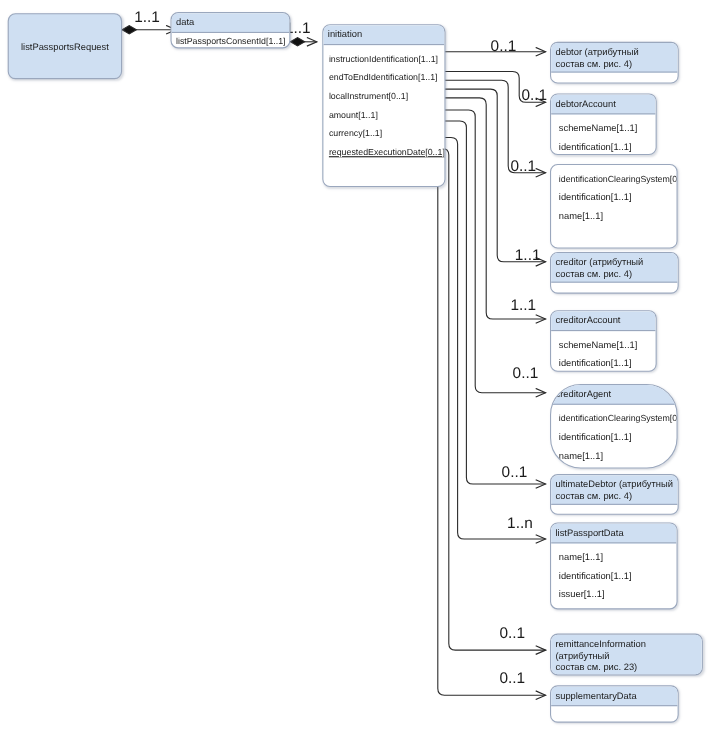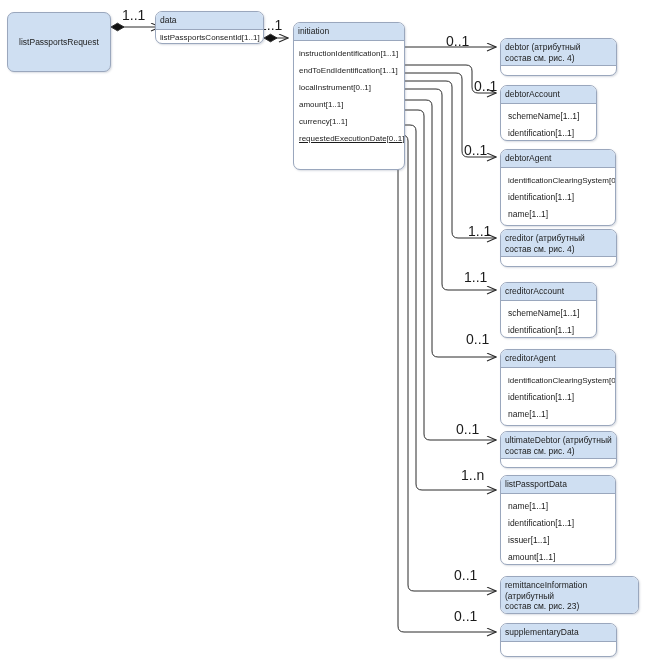--- a/index.html
+++ b/index.html
@@ -146,21 +146,20 @@
 
   <div class="node" style="left:500px;top:85px;width:97px;height:56px;">
     <div class="hdr">debtorAccount</div>
     <div class="body">
       <div class="attr">schemeName[1..1]</div>
       <div class="attr">identification[1..1]</div>
     </div>
   </div>
 
   <div class="node" style="left:500px;top:149px;width:116px;height:77px;">
-    <div class="hdr">debtorAgent</div>
     <div class="body">
       <div class="attr" style="font-size:8px;">identificationClearingSystem[0..1]</div>
       <div class="attr">identification[1..1]</div>
       <div class="attr">name[1..1]</div>
     </div>
   </div>
 
   <div class="node" style="left:500px;top:229px;width:117px;height:38px;">
     <div class="hdr tall">creditor (атрибутный
 состав см. рис. 4)</div>
@@ -168,36 +167,36 @@
   </div>
 
   <div class="node" style="left:500px;top:282px;width:97px;height:56px;">
     <div class="hdr">creditorAccount</div>
     <div class="body">
       <div class="attr">schemeName[1..1]</div>
       <div class="attr">identification[1..1]</div>
     </div>
   </div>
 
-  <div class="node" style="left:500px;top:349px;width:116px;height:77px;">
+  <div class="node" style="left:500px;top:349px;width:116px;height:77px;border-radius:28px;">
     <div class="hdr">creditorAgent</div>
     <div class="body">
       <div class="attr" style="font-size:8px;">identificationClearingSystem[0..1]</div>
       <div class="attr">identification[1..1]</div>
       <div class="attr">name[1..1]</div>
     </div>
   </div>
 
   <div class="node" style="left:500px;top:431px;width:117px;height:37px;">
     <div class="hdr tall">ultimateDebtor (атрибутный
 состав см. рис. 4)</div>
     <div class="body empty"></div>
   </div>
 
-  <div class="node" style="left:500px;top:475px;width:116px;height:90px;">
+  <div class="node" style="left:500px;top:475px;width:116px;height:79px;">
     <div class="hdr">listPassportData</div>
     <div class="body">
       <div class="attr">name[1..1]</div>
       <div class="attr">identification[1..1]</div>
       <div class="attr">issuer[1..1]</div>
       <div class="attr">amount[1..1]</div>
     </div>
   </div>
 
   <div class="node" style="left:500px;top:576px;width:139px;height:38px;">

